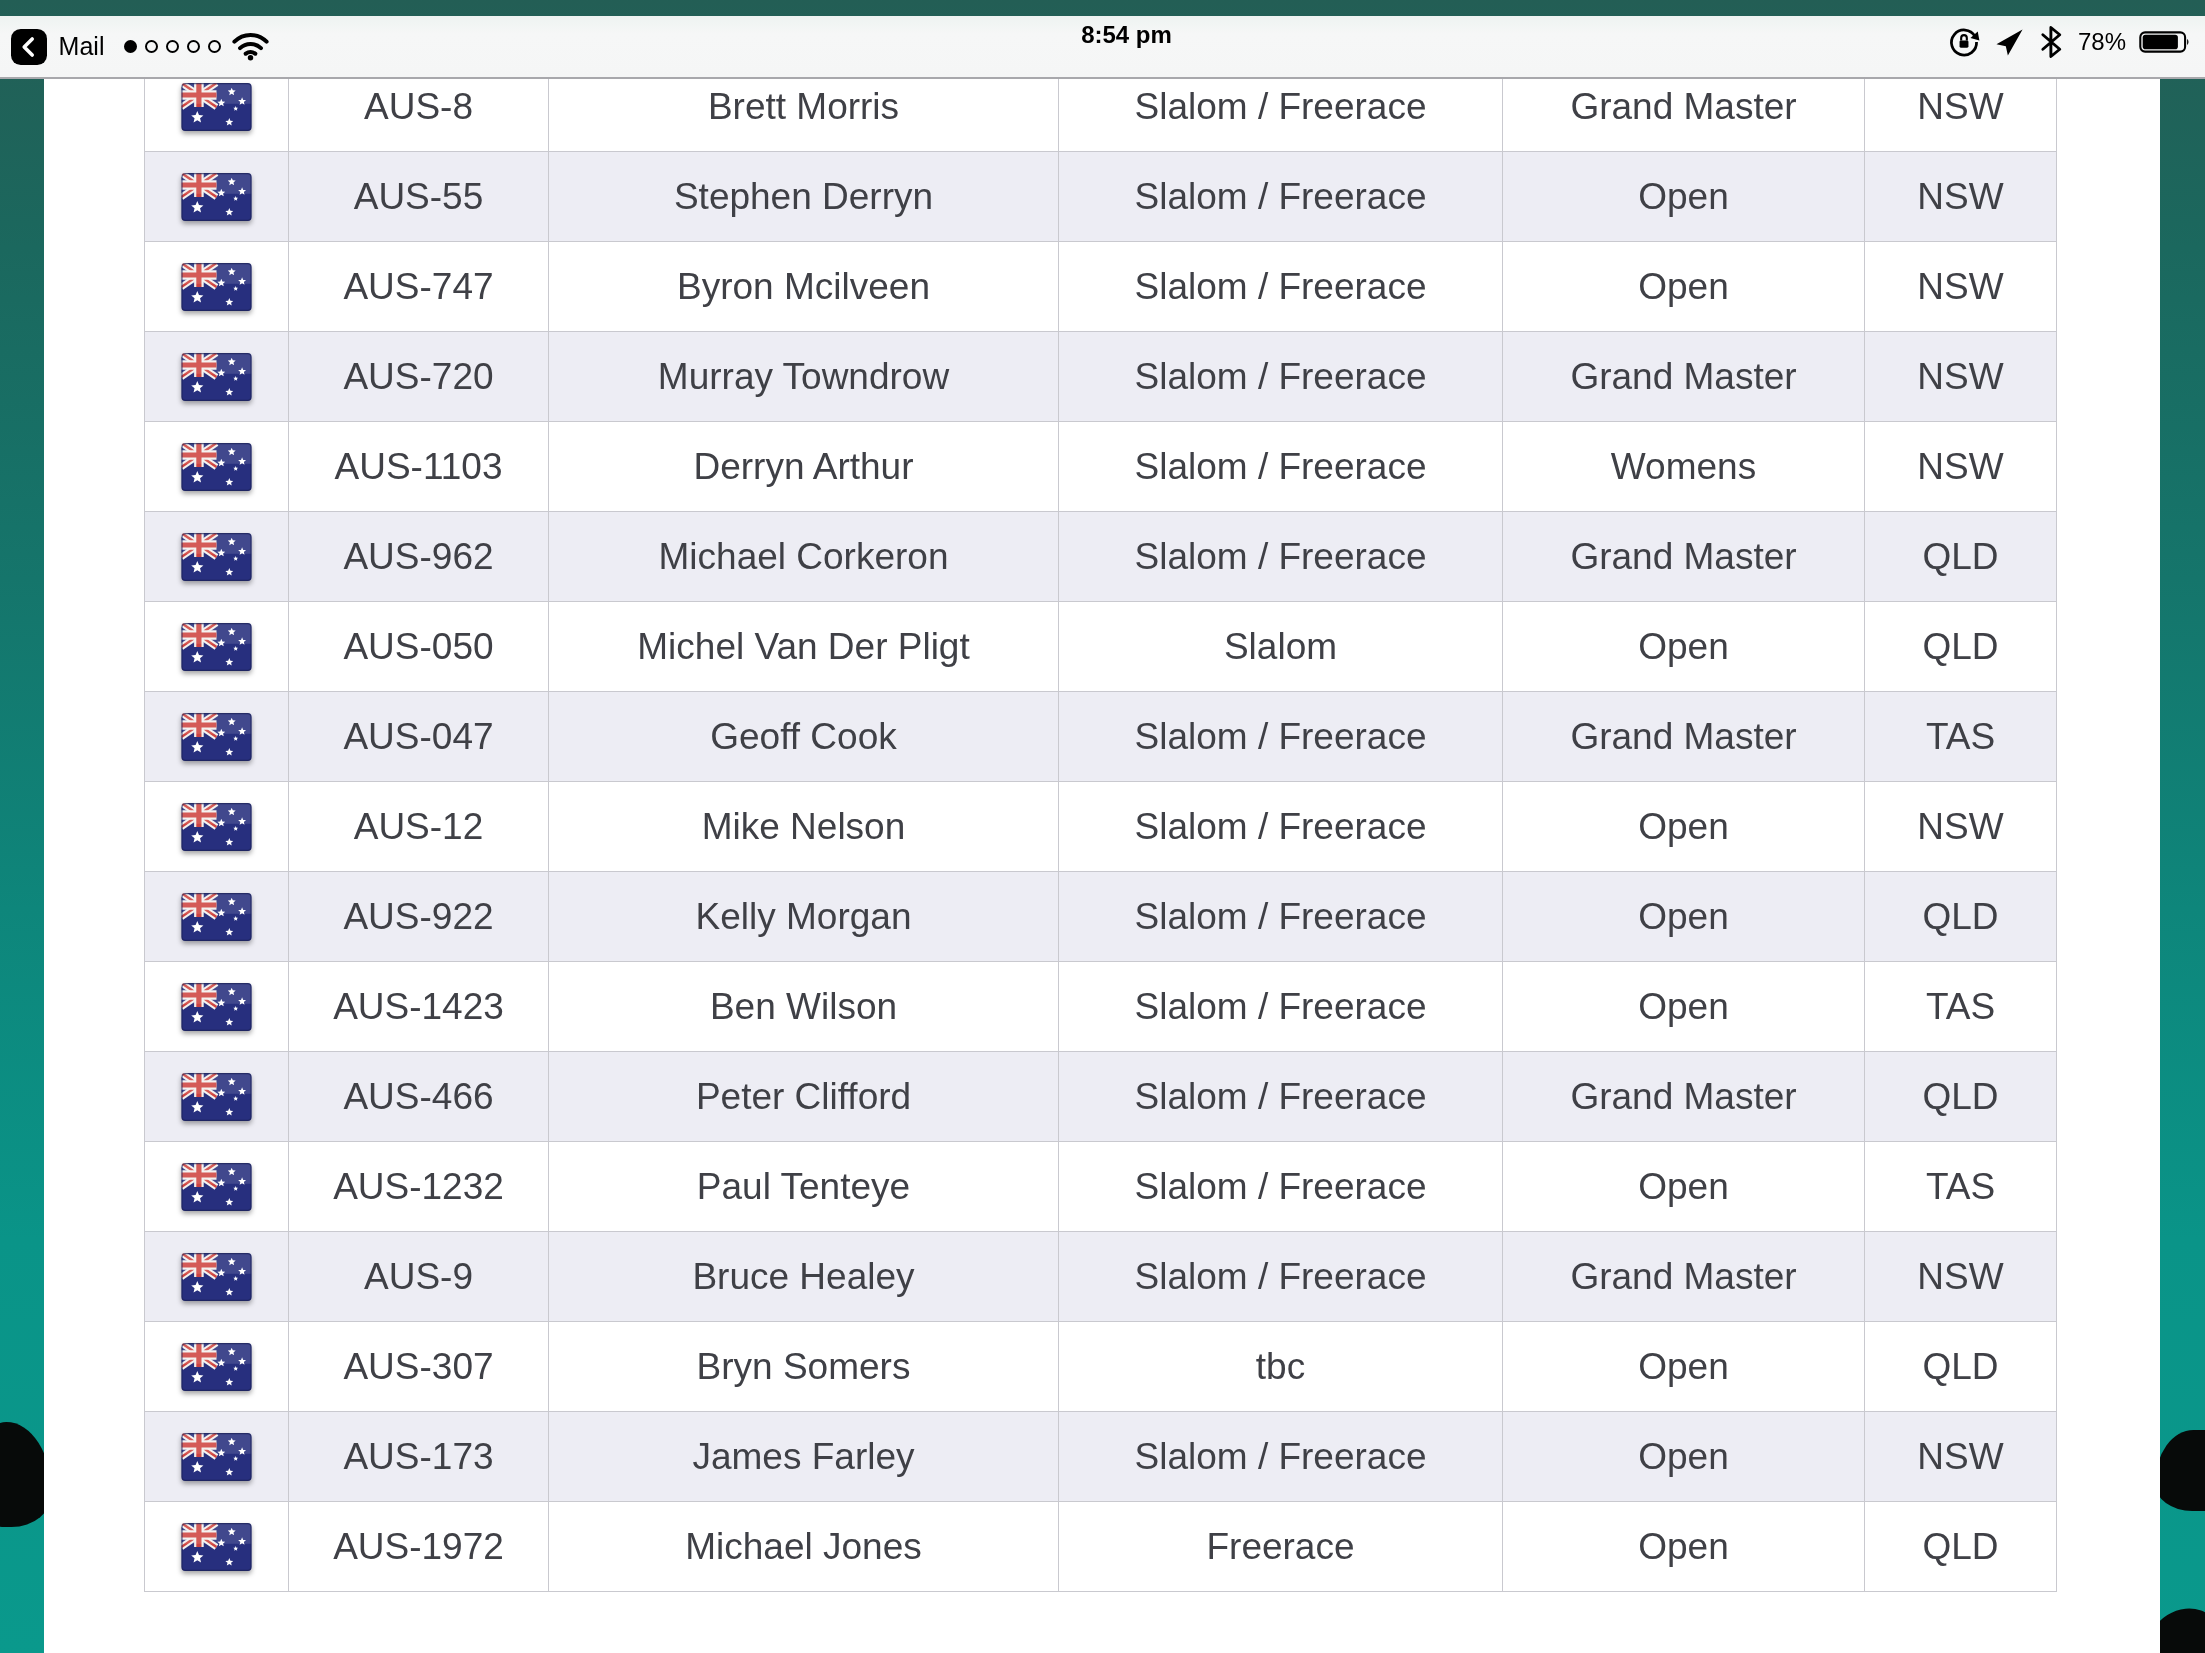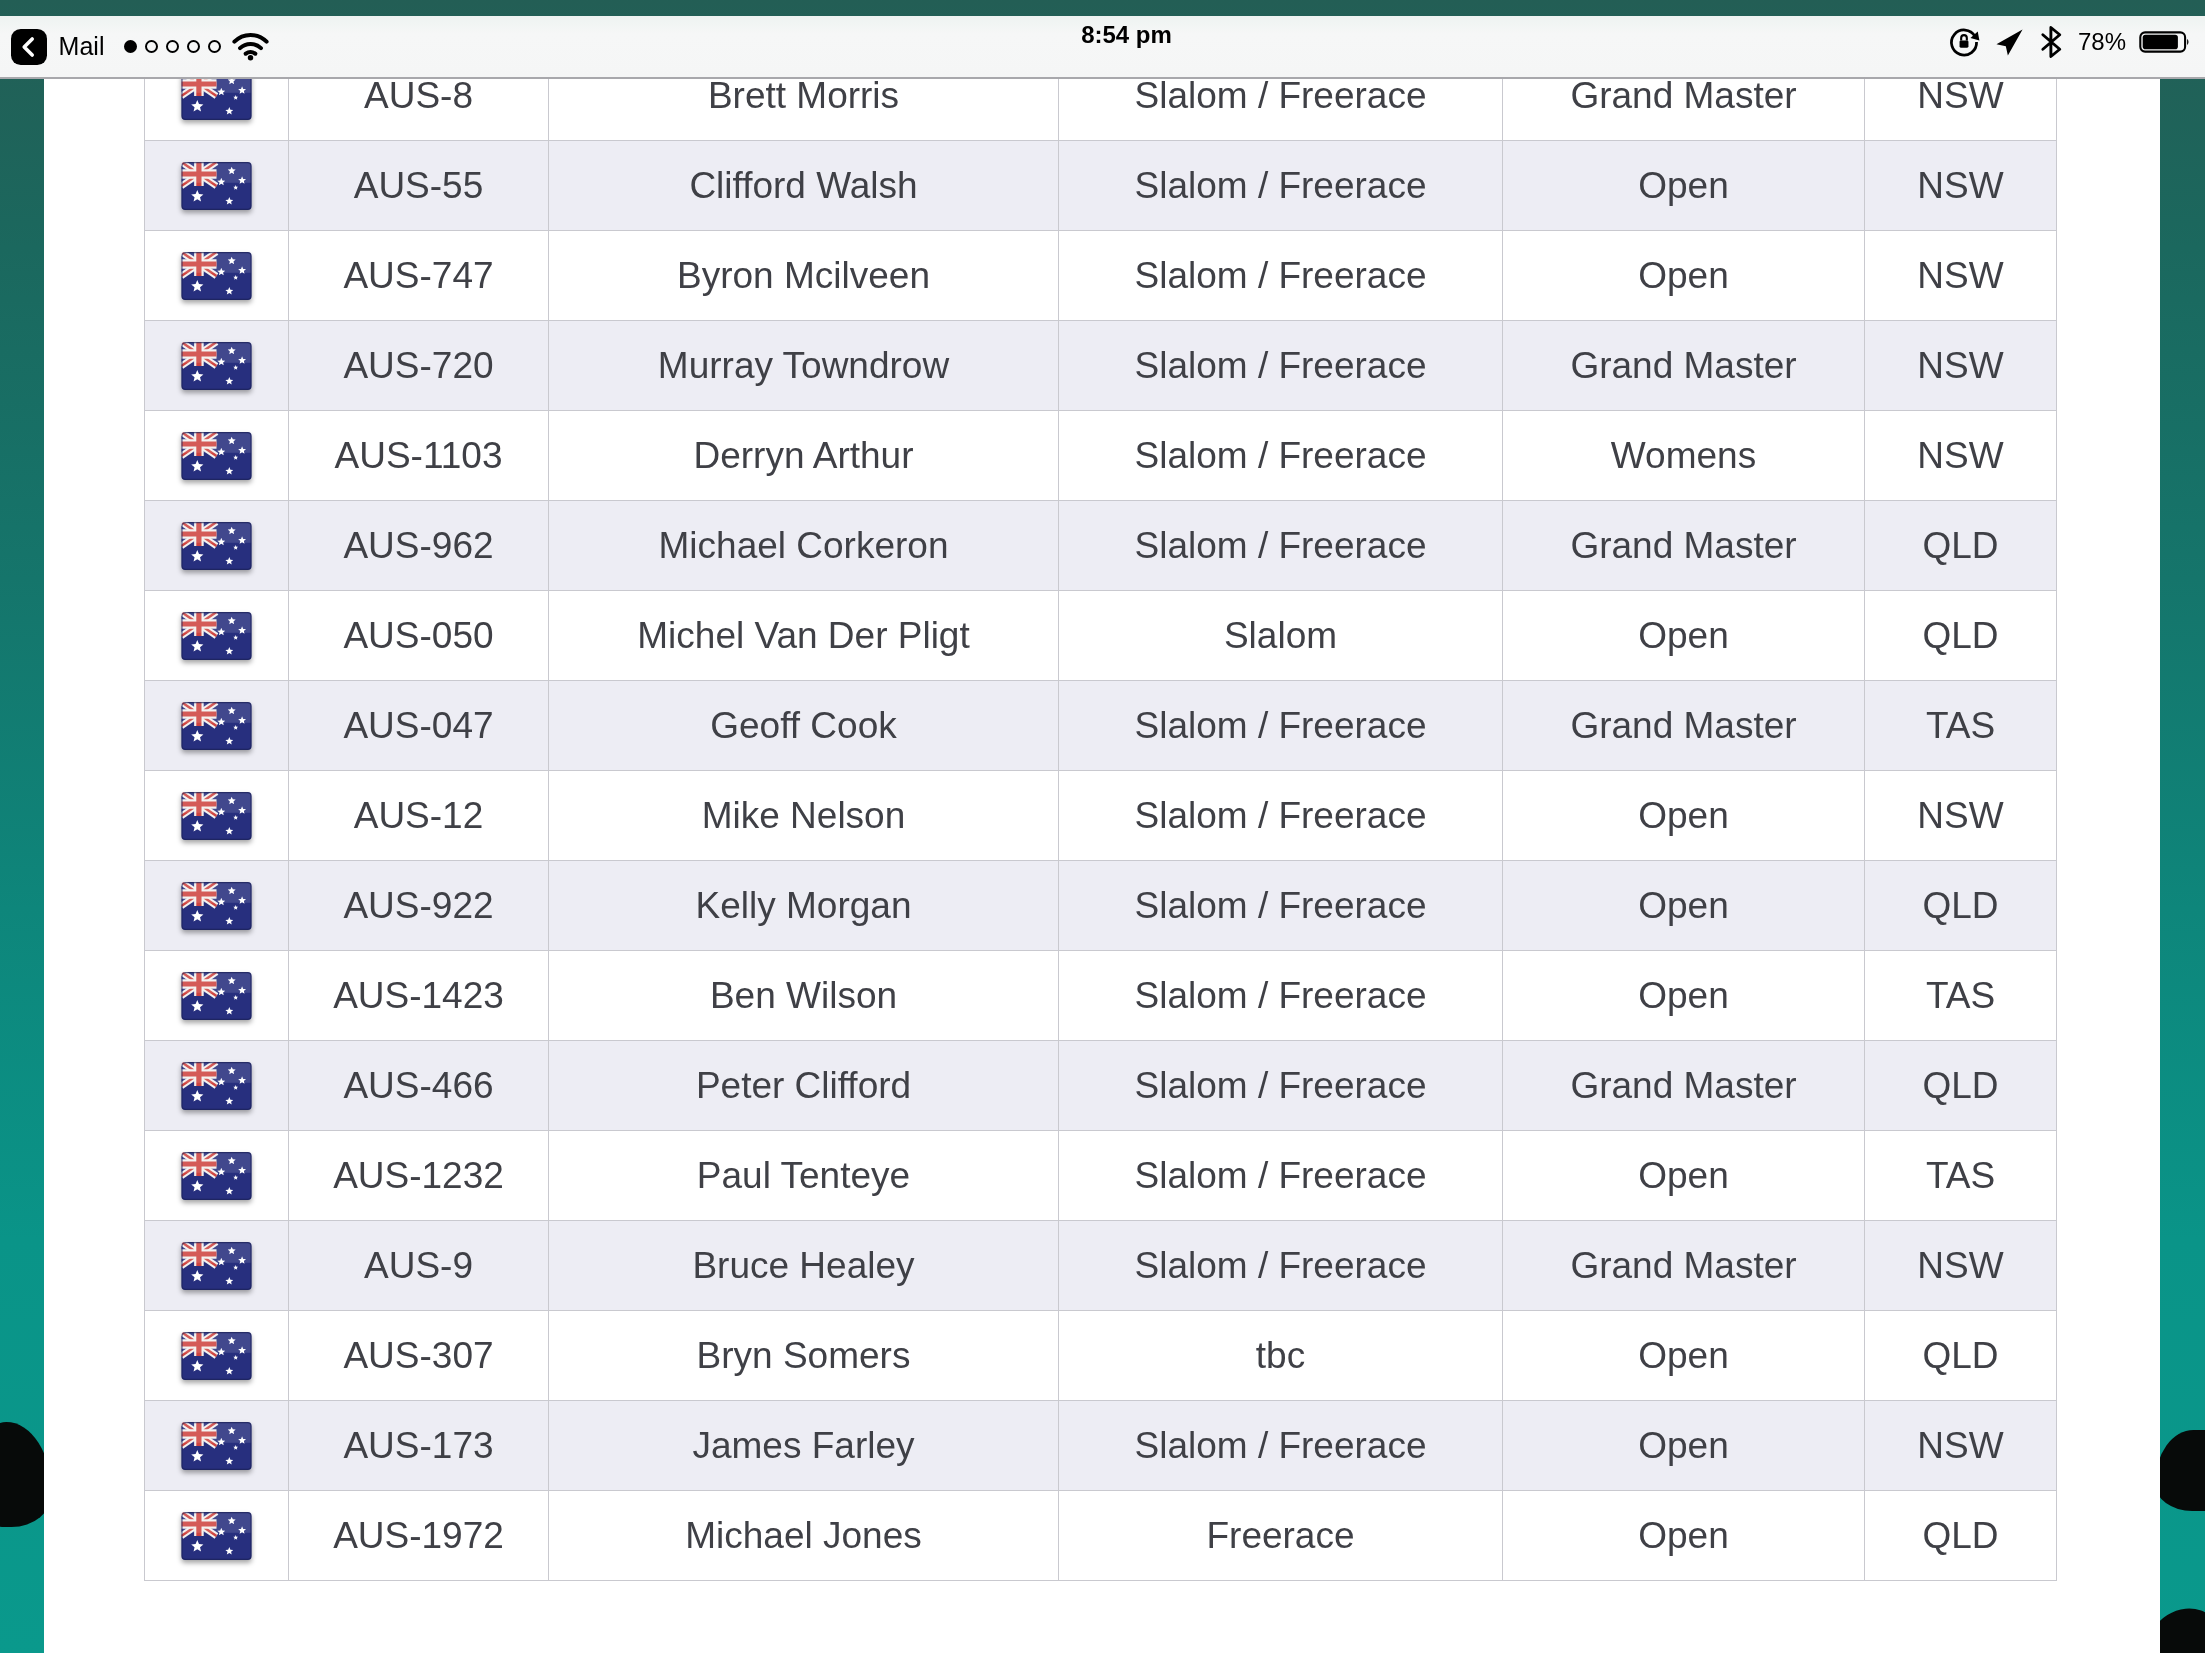--- a/index.html
+++ b/index.html
@@ -31,21 +31,21 @@
   .dots{display:flex;align-items:center;gap:8px;margin-left:8px;}
   .dot{width:13px;height:13px;border-radius:50%;border:2.4px solid #000;box-sizing:border-box;}
   .dot.filled{background:#000;}
   .sb-center{position:absolute;left:0;right:0;top:0;text-align:center;padding-left:48px;}
   .sb-time{font-size:24px;font-weight:700;color:#000;margin-top:4.8px;}
   .sb-url{font-size:24px;color:#141414;margin-top:2.4px;}
   .sb-right{position:absolute;right:13px;top:0;height:52px;display:flex;align-items:center;gap:13px;}
   .batt-text{font-size:24px;color:#000;}
   
   table.roster{
-    position:absolute;left:144px;top:50px;width:1911px;z-index:5;
+    position:absolute;left:144px;top:61px;width:1911px;z-index:5;
     border-collapse:collapse;table-layout:fixed;
     font-size:37px;color:#3f4046;
   }
   table.roster td{
     border:1.6px solid #c9c9cf;text-align:center;vertical-align:middle;
     height:89px;padding:0;overflow:hidden;white-space:nowrap;
   }
   tr.row-odd td{background:#ffffff;}
   tr.row-even td{background:#ededf4;}
   .flag-svg{display:block;margin:0 auto;filter:drop-shadow(0 3.2px 2.4px rgba(0,0,0,0.35));}
@@ -138,21 +138,21 @@
       <polygon class="st" fill="#ffffff" points="50.00,19.80 51.38,23.11 54.95,23.39 52.23,25.72 53.06,29.21 50.00,27.34 46.94,29.21 47.77,25.72 45.05,23.39 48.62,23.11"></polygon>
       <polygon class="st" fill="#ffffff" points="76.00,17.80 77.38,21.11 80.95,21.39 78.23,23.72 79.06,27.21 76.00,25.34 72.94,27.21 73.77,23.72 71.05,21.39 74.62,21.11"></polygon>
       <polygon class="st" fill="#ffffff" points="60.00,43.80 61.38,47.11 64.95,47.39 62.23,49.72 63.06,53.21 60.00,51.34 56.94,53.21 57.77,49.72 55.05,47.39 58.62,47.11"></polygon>
       <polygon class="st" fill="#ffffff" points="68.00,28.80 68.85,30.84 71.04,31.01 69.37,32.44 69.88,34.59 68.00,33.44 66.12,34.59 66.63,32.44 64.96,31.01 67.15,30.84"></polygon>
       <rect x="0" y="0" width="88" height="26" fill="#ffffff" opacity="0.12"></rect>
       <rect x="0.8" y="0.8" width="86.4" height="58.4" rx="4.5" fill="none" stroke="#1b2155" stroke-width="1.6" opacity="0.7"></rect>
     </g>
   </svg>
 </td>
           <td>AUS-55</td>
-          <td>Clifford Walsh</td>
+          <td>Stephen Derryn</td>
           <td>Slalom / Freerace</td>
           <td>Open</td>
           <td>NSW</td>
         </tr>
         <tr class="row-odd">
           <td>
   <svg class="flag-svg" width="71" height="48" viewBox="0 0 88 60">
     <defs>
       <clipPath id="fc">
                   <rect x="0" y="0" width="88" height="60" rx="5"></rect>

